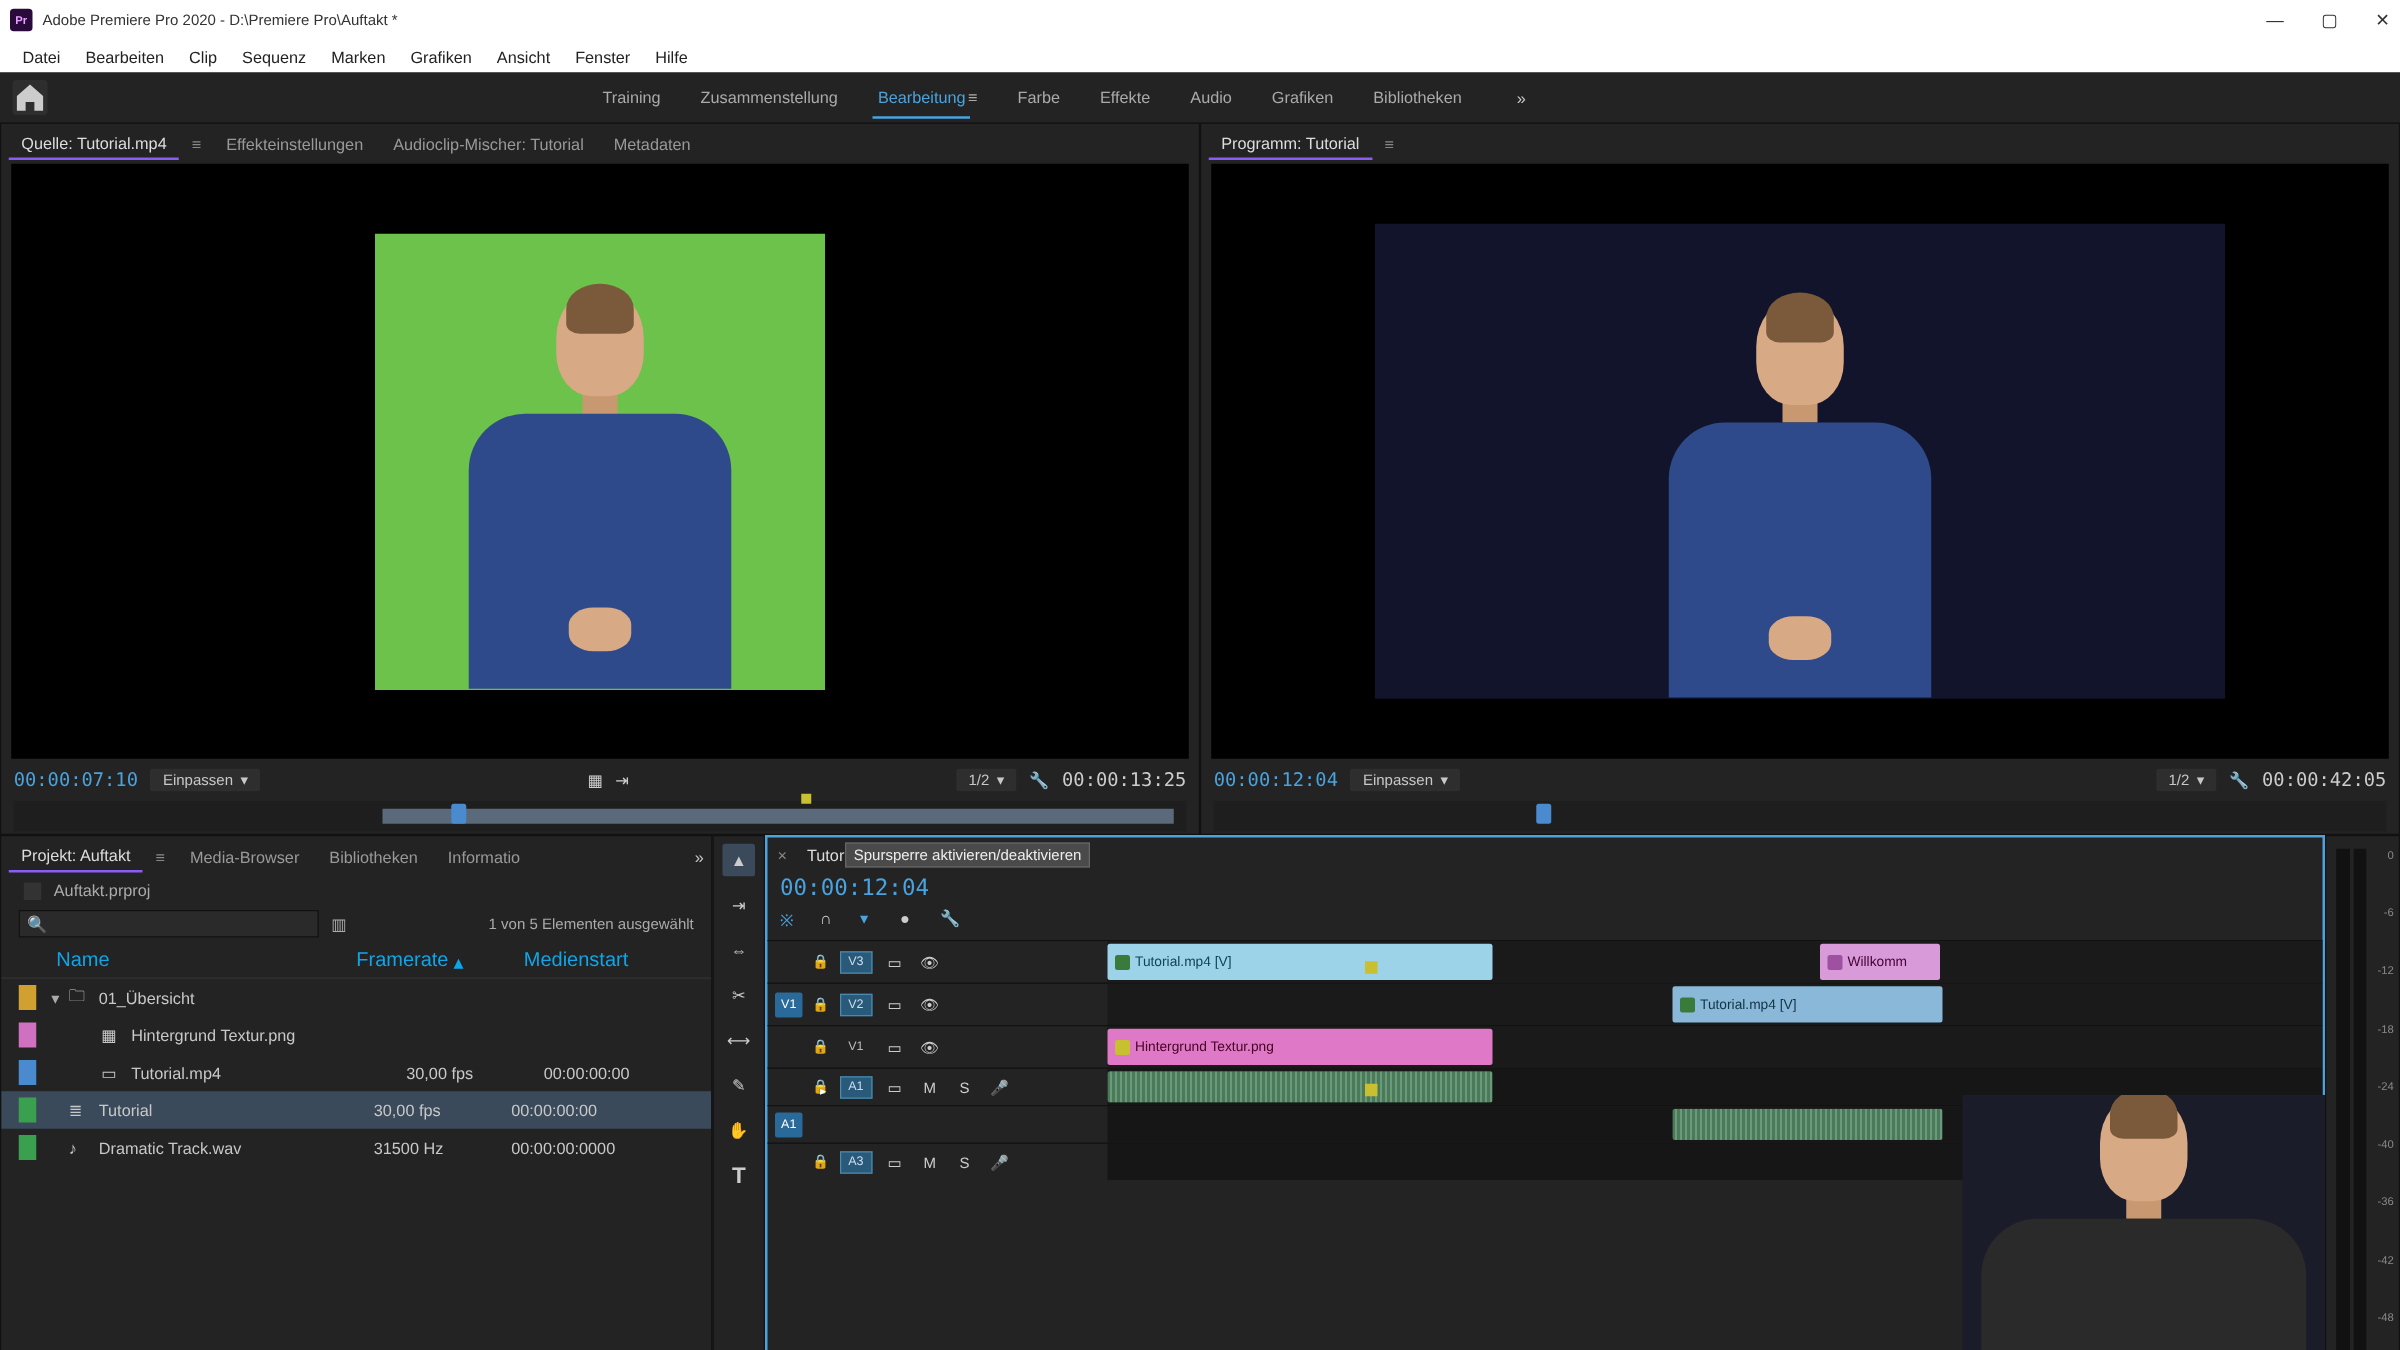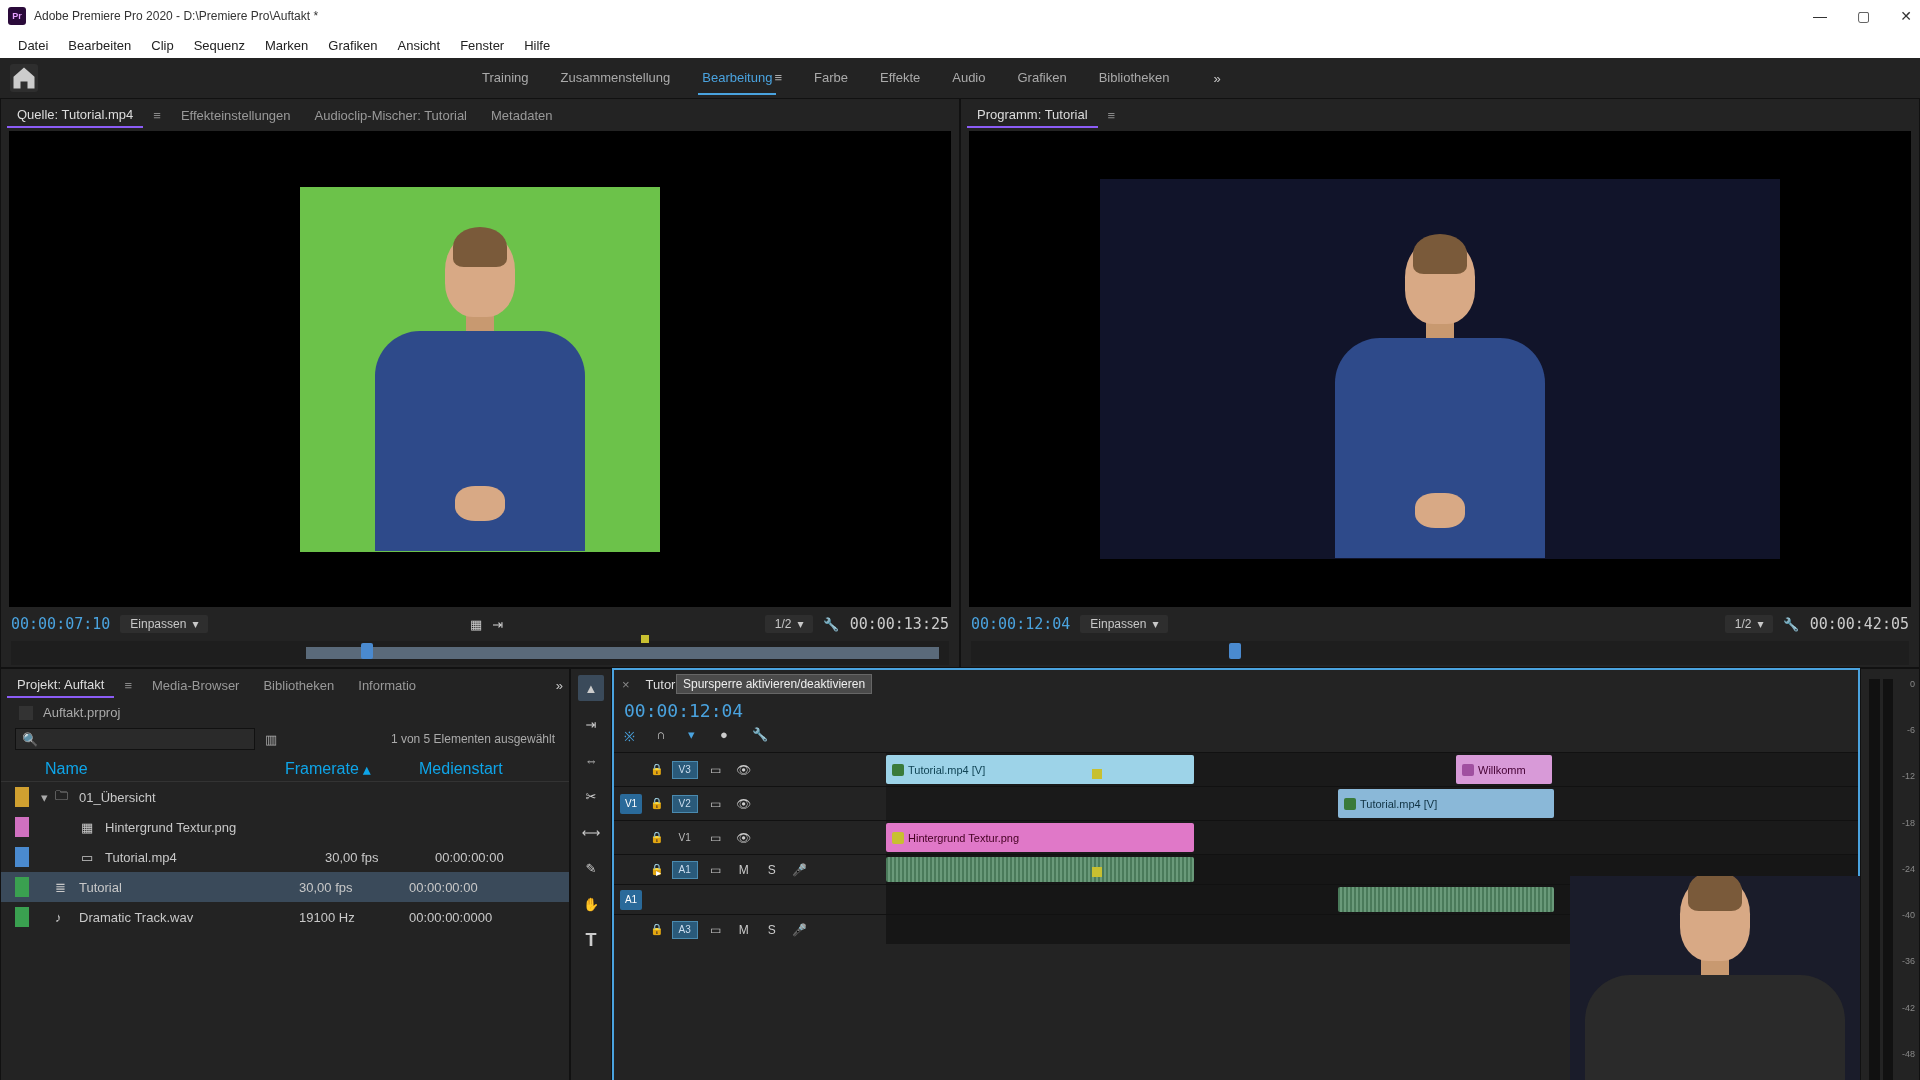--- a/index.html
+++ b/index.html
@@ -389,21 +389,21 @@
           <span class="icon">≣</span>
           <span class="name">Tutorial</span>
           <span class="fr">30,00 fps</span>
           <span class="ms">00:00:00:00</span>
         </div>
         <div class="proj-row">
           <div class="swatch" style="background: rgb(58, 160, 80);"></div>
           <span class="caret"></span>
           <span class="icon">♪</span>
           <span class="name">Dramatic Track.wav</span>
-          <span class="fr">19100  Hz</span>
+          <span class="fr">31500  Hz</span>
           <span class="ms">00:00:00:0000</span>
         </div>
       </div>
     <div style="height:10px; background:#2a2a2a; margin:0 14px"></div>
     <div class="proj-footer">
       <div class="ic" style="color:#3aa050">✎</div>
       <div class="ic" style="color:#4aa3df">≡</div>
       <div class="ic">▦</div>
       <div class="ic">▤</div>
       <div class="ic">○</div>

